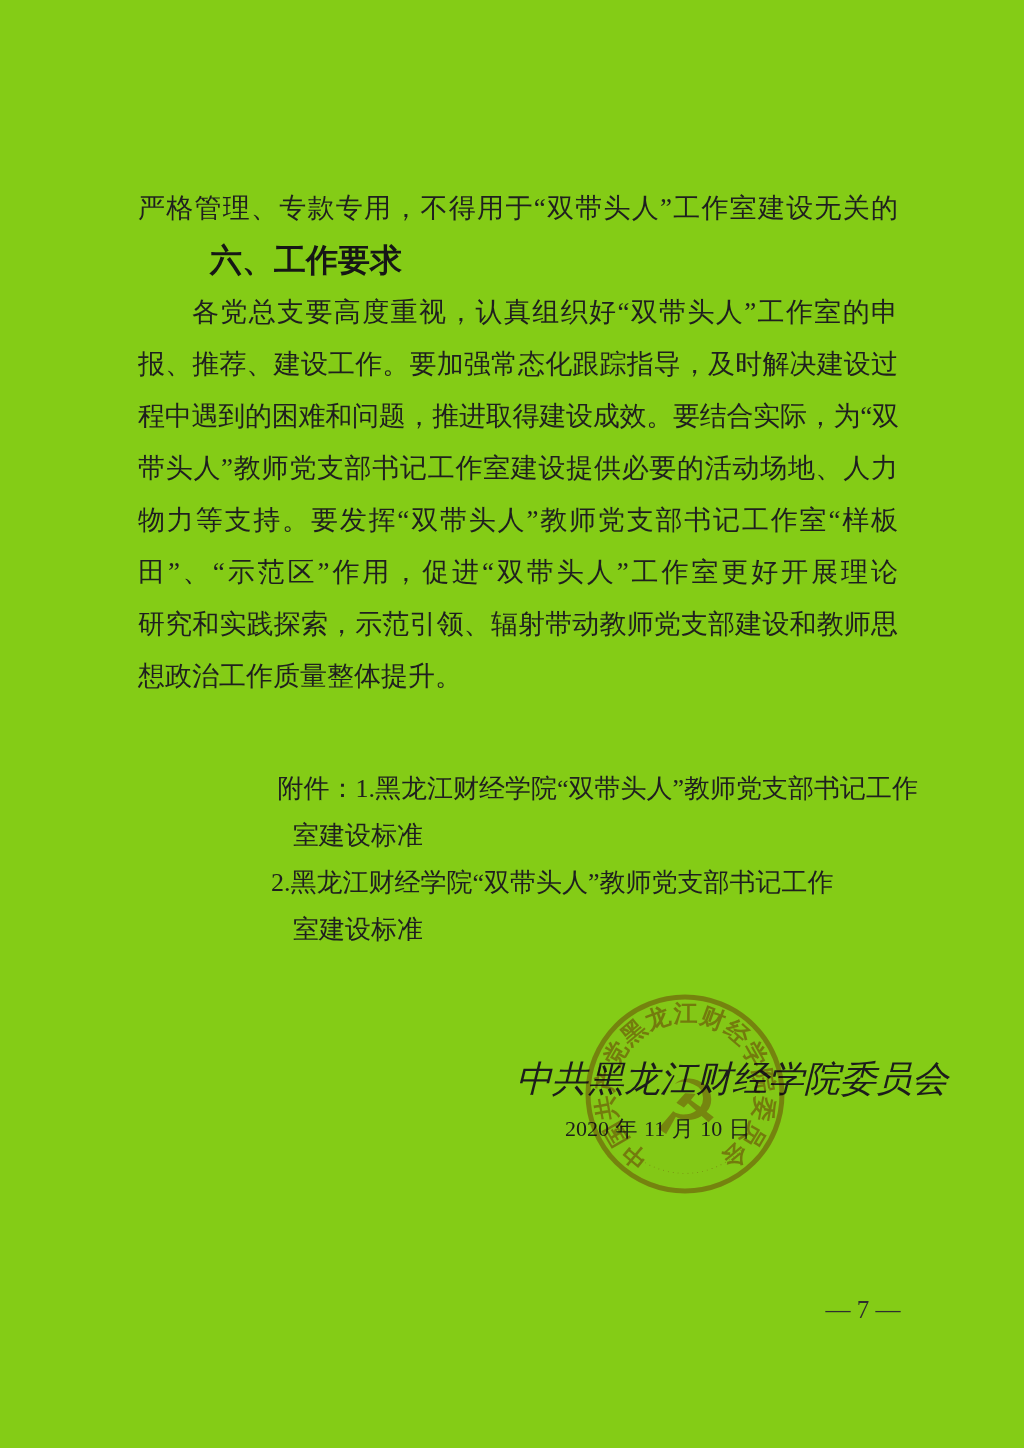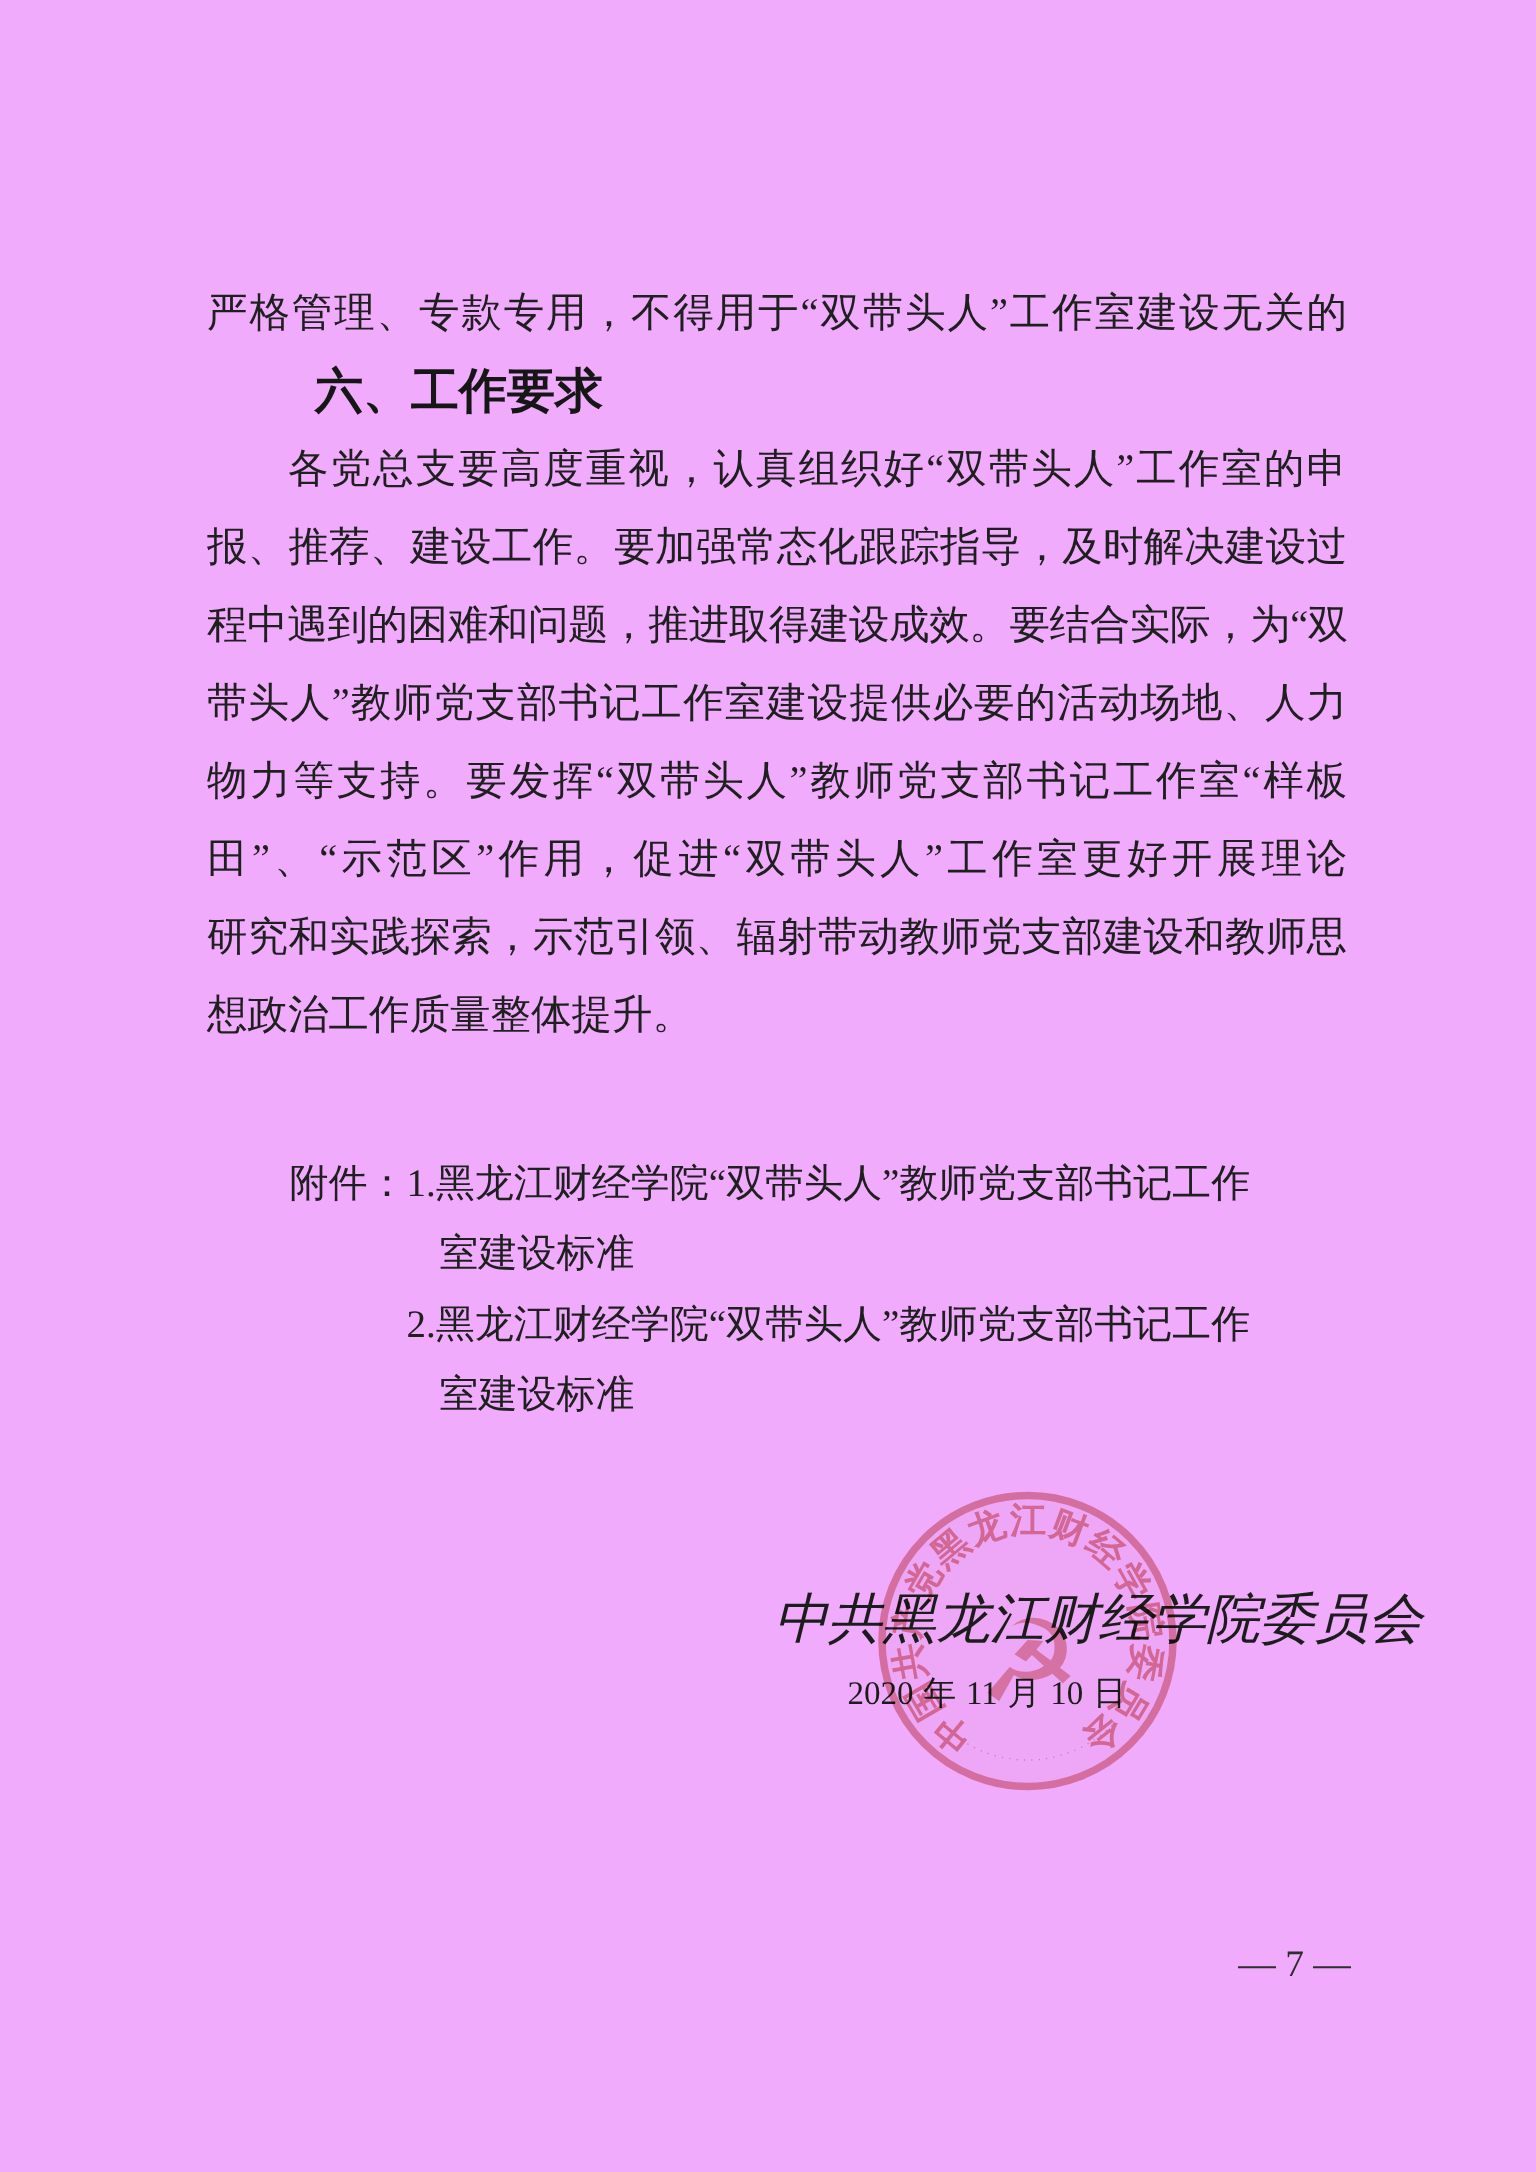--- a/index.html
+++ b/index.html
@@ -1,17 +1,17 @@
 <!DOCTYPE html>
 <html><head>
 <meta charset="utf-8">
 <style>
   html,body { margin:0; padding:0; background:#ffffff; }
   .page {
-    position:relative; width:1024px; height:1448px; background:#f0abfc;
+    position:relative; width:1024px; height:1448px; background:#84cc16;
     font-family:"Liberation Serif","DejaVu Serif",serif;
     color:#1f1f1f; overflow:hidden;
   }
   .textblock {
     position:absolute; left:138px; top:182px; width:760px;
     font-size:27px; line-height:52px;
   }
   .ln { height:52px; white-space:nowrap; }
   .j  { white-space:normal; text-align:justify; text-align-last:justify; }
   .ind { text-indent:54px; }
@@ -19,21 +19,21 @@
   .heading {
     margin:0; height:52px; line-height:52px;
     font-family:"Liberation Sans","DejaVu Sans",sans-serif;
     font-weight:bold; font-size:32px; text-indent:72px; color:#161616;
   }
   .attach {
     position:absolute; left:138px; top:765px; width:780px;
     font-size:26px; line-height:47px;
   }
   .attach .aln { height:47px; white-space:nowrap; }
-  .a-first { padding-left:55px; }
+  .a-first { padding-left:55px;text-align:right; }
   .a-cont  { padding-left:155px; }
   .a-item2 { padding-left:133px; }
   .signature {
     position:absolute; left:516px; top:1053px; height:52px; line-height:52px;
     font-size:36px; letter-spacing:0px; white-space:nowrap; color:#1c1c1c;font-style:italic;
   }
   .docdate {
     position:absolute; left:565px; top:1103px; height:52px; line-height:52px;
     font-size:22px; word-spacing:1px; white-space:nowrap; color:#1c1c1c;
   }

